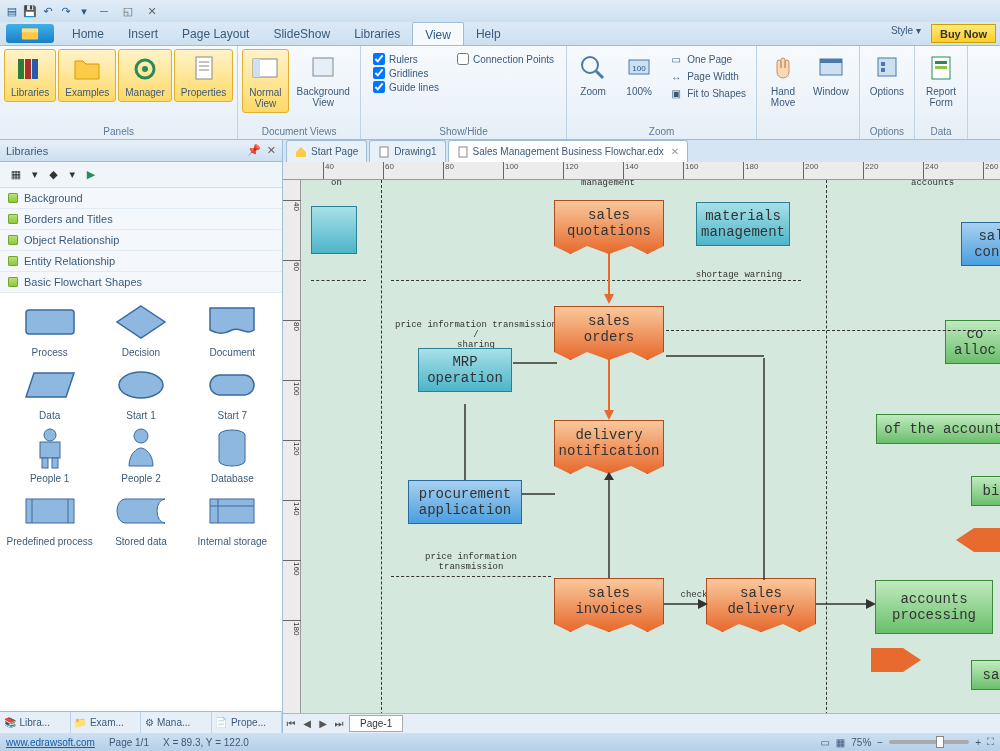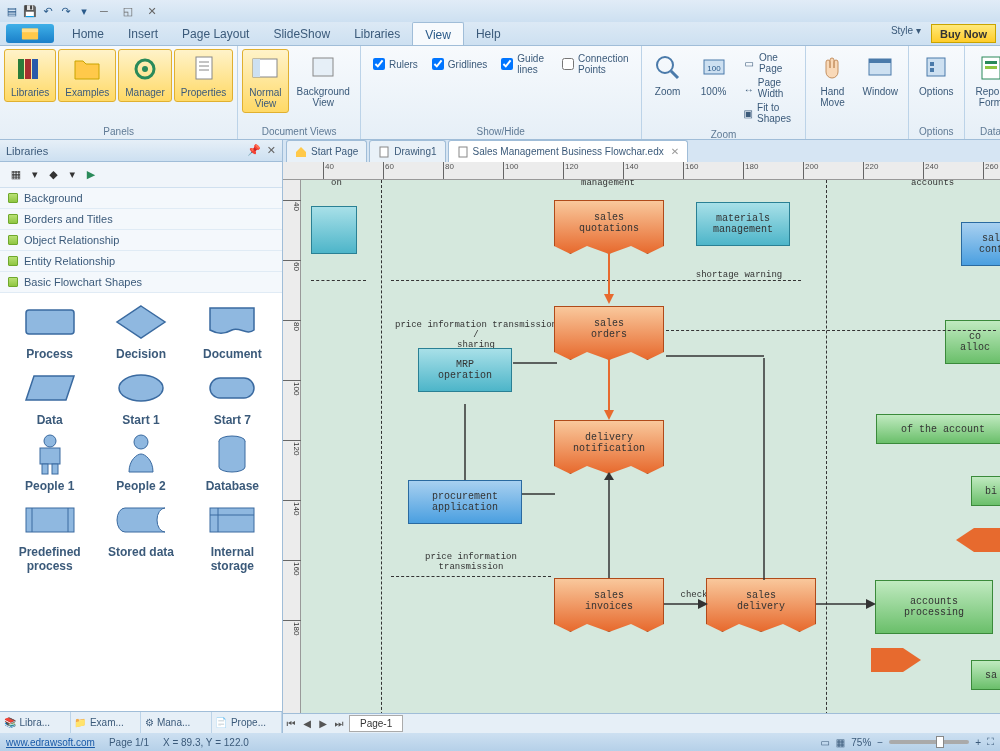--- a/index.html
+++ b/index.html
@@ -24,21 +24,21 @@
 
 
 .ribbon { height: 94px; background: linear-gradient(#f7fafd, #e6eff7); border-bottom: 1px solid #a0bdd8; display: flex; }
 .ribbon-group { border-right: 1px solid #bcd3e8; display: flex; flex-direction: column; padding: 3px 4px 0; }
 .ribbon-group-body { display: flex; gap: 2px; flex: 1; align-items: flex-start; }
 .ribbon-group-title { font-size: 10px; color: #5f7a95; text-align: center; padding: 2px 0; }
 .big-btn { display: flex; flex-direction: column; align-items: center; padding: 3px 6px; border-radius: 3px; cursor:pointer; min-width:44px; }
 .big-btn.golden { background: linear-gradient(#fff3c9, #ffd966); border: 1px solid #e0b030; }
 .big-btn .icon { width: 32px; height: 32px; display:flex; align-items:center; justify-content:center; }
 .big-btn .lbl { font-size: 10px; color: #3b5a7a; text-align: center; margin-top: 2px; line-height: 1.1; }
-.check-list { display: flex; flex-direction: row; gap: 14px; padding: 4px 8px; }
+.check-list { display: flex; flex-direction: column; gap: 2px; padding: 4px 8px; }
 .check-item { display: flex; align-items: center; gap: 4px; font-size: 10px; color: #3b5a7a; cursor:pointer; }
 .check-item input { width: 12px; height: 12px; }
 .small-btn-col { display:flex; flex-direction:column; gap:1px; padding: 2px 4px; }
 .small-btn { display: flex; align-items: center; gap: 4px; font-size: 10px; color: #3b5a7a; padding: 1px 2px; cursor:pointer; }
 .small-icon { width:14px; height:14px; display:inline-flex; align-items:center; justify-content:center; }
 
 
 .main { display: flex; height: 593px; }
 
 
@@ -46,41 +46,41 @@
 .lib-header { height: 22px; background: linear-gradient(#e6eff7, #cde0f1); display: flex; align-items: center; padding: 0 6px; font-size: 11px; color: #3b5a7a; border-bottom: 1px solid #a0bdd8; }
 .lib-header-title { flex: 1; }
 .lib-header-close { color:#666; cursor:pointer; }
 .lib-toolbar { height: 26px; display: flex; align-items: center; gap: 6px; padding: 0 6px; border-bottom: 1px solid #d0e0ef; background:#f0f5fa; }
 .lib-toolbar-btn { width:20px; height:18px; display:flex; align-items:center; justify-content:center; cursor:pointer; }
 .lib-cat { display: flex; align-items: center; gap: 6px; padding: 4px 8px; font-size: 11px; color: #3b5a7a; border-bottom: 1px solid #e0ebf5; cursor:pointer; }
 .lib-cat-bullet { width:10px; height:10px; background: linear-gradient(#b9e075,#8fc641); border:1px solid #6fa82c; border-radius:1px; }
 .shapes-grid { flex: 1; display: grid; grid-template-columns: repeat(3, 1fr); gap: 4px; padding: 6px; overflow-y: auto; background:#fff; align-content:start; }
 .shape-item { display: flex; flex-direction: column; align-items: center; gap: 2px; cursor:pointer; }
 .shape-thumb { width: 70px; height: 46px; display: flex; align-items: center; justify-content: center; }
-.shape-lbl { font-size: 12px; color: #3b5a7a; text-align:center;font-weight:bold; }
+.shape-lbl { font-size: 10px; color: #3b5a7a; text-align:center; }
 .lib-tabs { height: 22px; display: flex; border-top: 1px solid #a0bdd8; background:#e6eff7; }
 .lib-tab { flex: 1; display: flex; align-items: center; gap: 3px; padding: 0 4px; font-size: 10px; color: #3b5a7a; border-right: 1px solid #bcd3e8; overflow:hidden; white-space:nowrap; cursor:pointer; }
 
 
 .canvas-area { flex: 1; display: flex; flex-direction: column; background: #adc4d9; }
 .doc-tabs { height: 22px; display: flex; align-items: stretch; padding-left: 3px; background:#d6e5f3; }
 .doc-tab { display: flex; align-items: center; gap: 4px; padding: 3px 8px; font-size: 10px; color: #3b5a7a; background: #e9f1f8; border: 1px solid #a0bdd8; border-bottom:none; margin-right:2px; border-radius: 3px 3px 0 0; cursor:pointer; }
 .doc-tab.active { background: #fff; }
 .doc-tab .tab-close { color:#999; margin-left:3px; }
 .doc-tab-icon { width:12px; height:12px; }
 .ruler-h { height: 18px; background: #ececec; border-bottom: 1px solid #999; position: relative; font-size:8px; color:#555; overflow:hidden; }
 .ruler-h .tick { position:absolute; top:0; height:18px; border-left:1px solid #666; font-size:8px; padding-left:1px; }
 .canvas-wrap { flex: 1; display: flex; overflow:hidden; }
 .ruler-v { width: 18px; background: #ececec; border-right: 1px solid #999; position:relative; }
 .ruler-v .tick { position:absolute; left:0; width:18px; border-top:1px solid #666; font-size:8px; writing-mode:vertical-rl; padding-top:1px; }
 .canvas { flex: 1; background: #d5e8dd; position: relative; overflow: hidden; }
 .canvas-inner { position:absolute; inset:0; background:#d5e8dd; }
 
 
-.box { position: absolute; display: flex; align-items: center; justify-content: center; text-align: center; font-size: 10px; font-family: 'Courier New', monospace; padding: 4px; border: 1px solid #555; }
+.box { position: absolute; display: flex; align-items: center; justify-content: center; text-align: center; font-size: 14px; font-family: 'Courier New', monospace; padding: 4px; border: 1px solid #555; }
 .box.orange { background: linear-gradient(#f9c89c, #e76a2e); color:#333; border-color:#b04a1a; clip-path: polygon(0 0, 100% 0, 100% 85%, 85% 100%, 70% 85%, 50% 100%, 30% 85%, 15% 100%, 0 85%); padding-bottom:12px; }
 .box.teal { background: linear-gradient(#a8e0e8, #4db5c9); border-color:#2a8094; }
 .box.blue { background: linear-gradient(#a8d0f0, #4a9fe0); border-color:#2a6aa0; }
 .box.green { background: linear-gradient(#c0eac0, #6abf6a); border-color:#3a8a3a; }
 .dashed-line { position:absolute; border-top:1.5px dashed #333; }
 .dashed-line-v { position:absolute; border-left:1.5px dashed #333; }
 .sm-label { position:absolute; font-size:9px; font-family:'Courier New',monospace; color:#333; text-align:center; }
 .big-arrow { position:absolute; }
 
 

